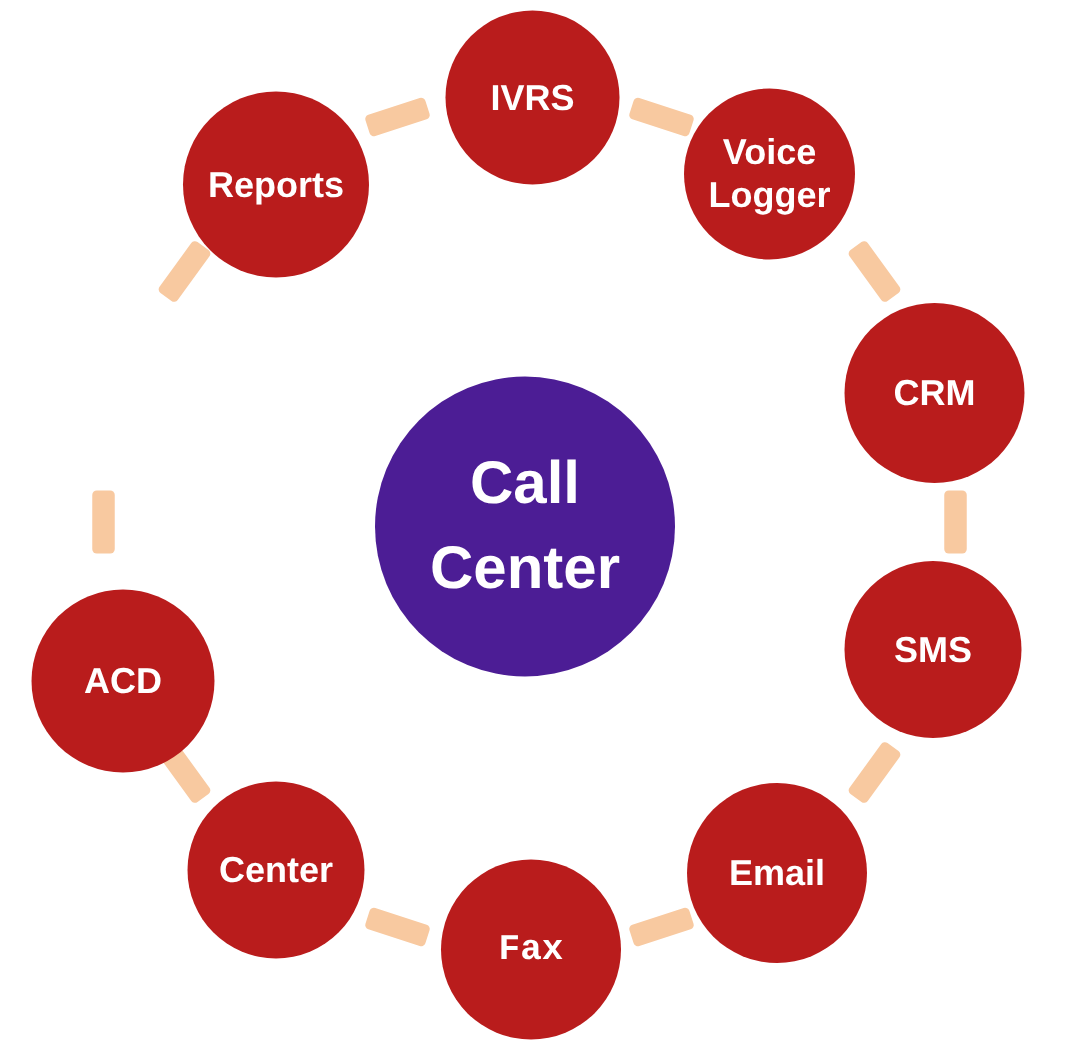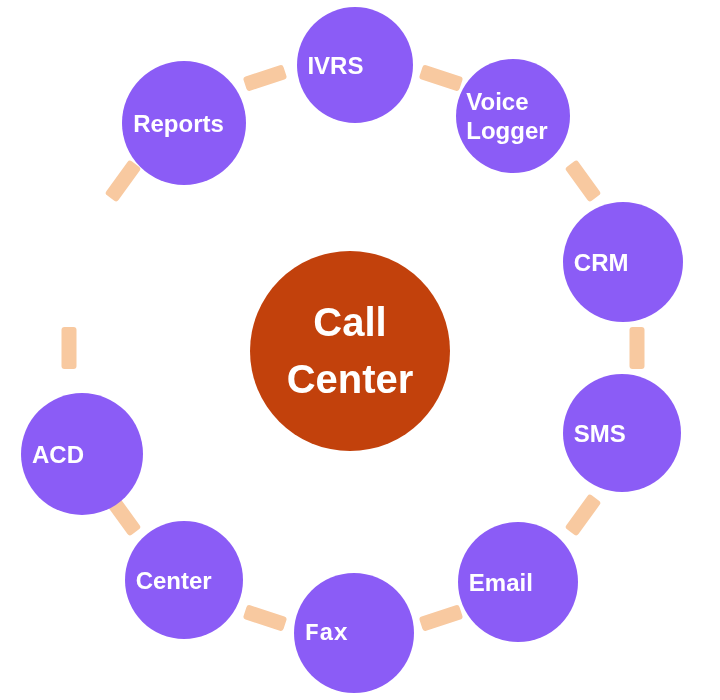--- a/index.html
+++ b/index.html
@@ -12,36 +12,37 @@
     position: relative;
     width: 720px;
     height: 700px;
     background: #ffffff;
     overflow: hidden;
   }
   
   .node {
     position: absolute;
     border-radius: 50%;
-    background: #8b5cf6;
+    background: #b91c1c;
     color: #ffffff;
     display: flex;
     align-items: center;
     justify-content: center;
+    text-align: center;
     font-weight: bold;
     font-size: 24px;
     line-height: 29px;
   }
   .node .lbl { width: 82%; }
   .hub {
     position: absolute;
     left: 250px; top: 251px;
     width: 200px; height: 200px;
     border-radius: 50%;
-    background: #c2410c;
+    background: #4c1d95;
     color: #ffffff;
     display: flex;
     align-items: center;
     justify-content: center;
     text-align: center;
     font-weight: bold;
     font-size: 40px;
     line-height: 57px;
   }
   .hub .lbl { width: 150px; }

